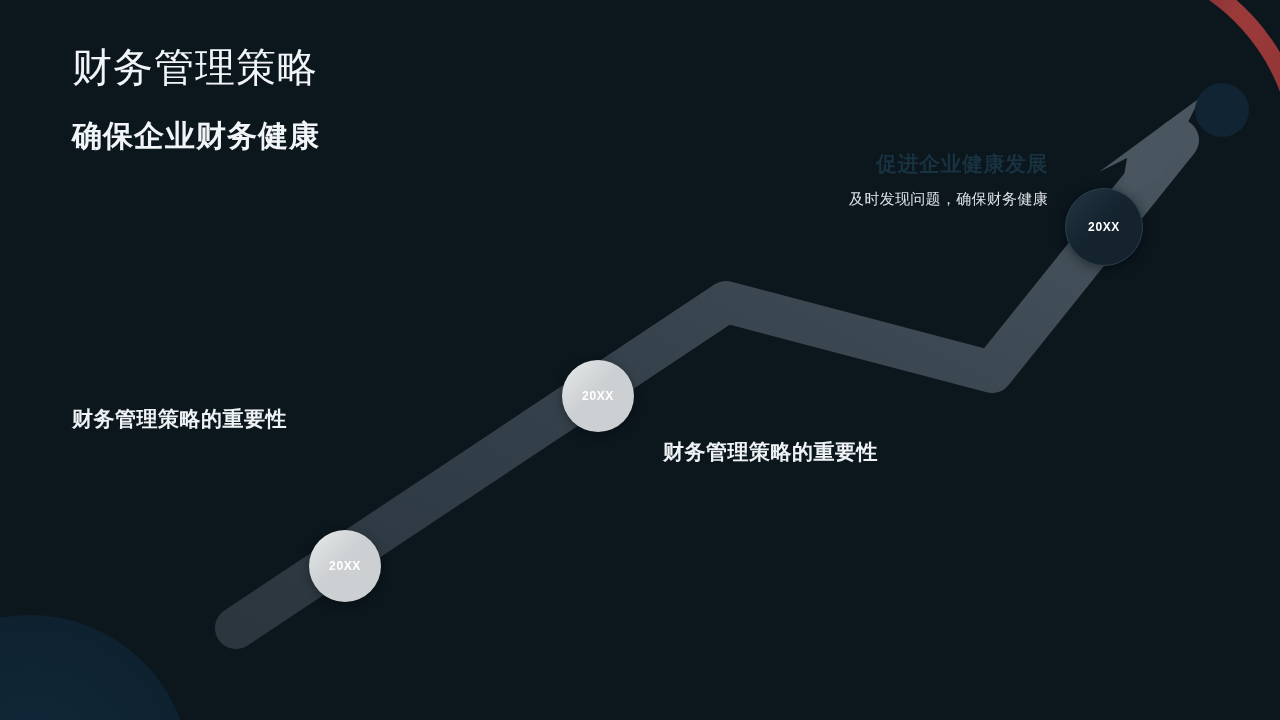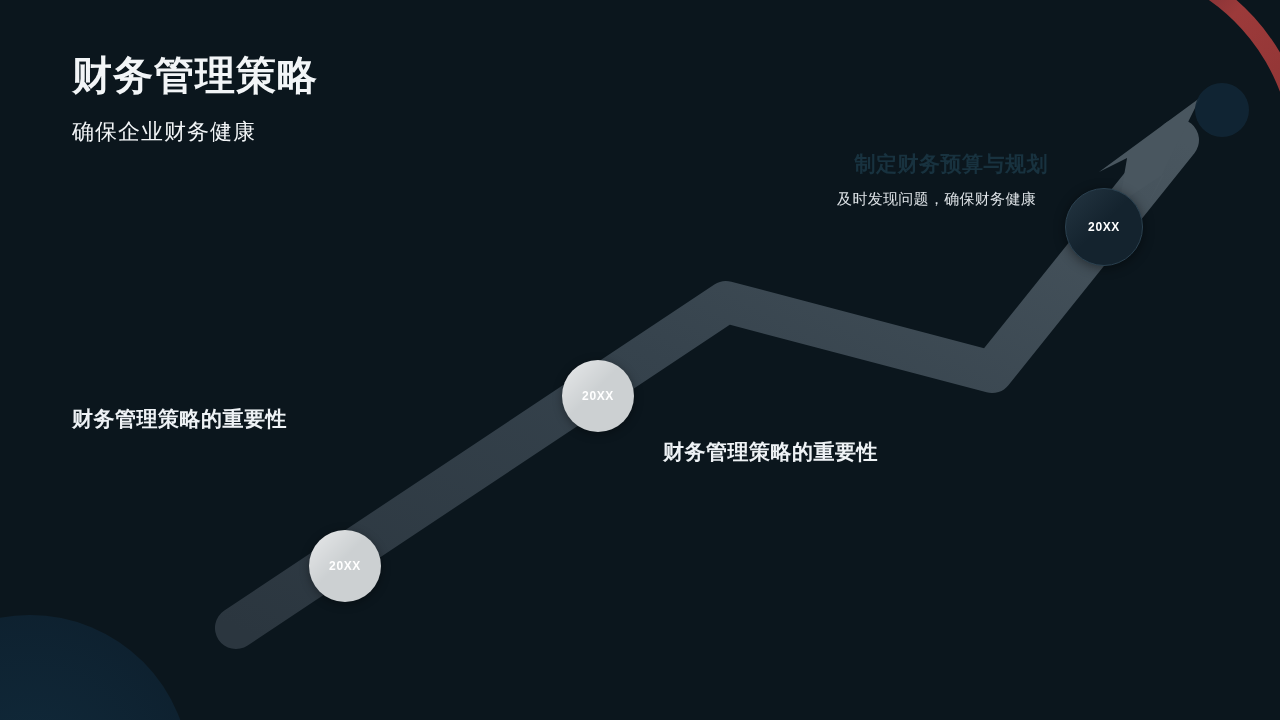--- a/index.html
+++ b/index.html
@@ -23,34 +23,34 @@
     inset: 0;
     width: 1280px;
     height: 720px;
     pointer-events: none;
   }
 
   
   .slide-title {
     position: absolute;
     left: 72px;
-    top: 52px;
+    top: 44px;
     font-size: 40px;
-    font-weight: bold;
+    font-weight: normal;
     color: #f2f5f7;
     letter-spacing: 1px;
     line-height: 1.15;
     white-space: nowrap;
   }
   .slide-subtitle {
     position: absolute;
     left: 72px;
     top: 119px;
-    font-size: 22px;
-    font-weight: normal;
+    font-size: 30px;
+    font-weight: bold;
     color: #f2f5f7;
     letter-spacing: 1px;
     line-height: 1.15;
     white-space: nowrap;
   }
 
   
   .item-block {
     position: absolute;
     white-space: nowrap;
@@ -65,21 +65,21 @@
   }
   .item-heading.muted {
     color: #18323f;
   }
   .item-desc {
     font-size: 15px;
     font-weight: normal;
     color: #dde2e6;
     letter-spacing: 0.3px;
     line-height: 1.3;
-    margin: 12px;
+    margin: 0;
   }
   .align-right { text-align: right; }
 
   #item-0 { left: 72px; top: 405px; }
   #item-1 { left: 663px; top: 438px; }
   #item-2 { left: 748px; top: 150px; width: 300px; }
 
   
   .marker {
     position: absolute;
@@ -148,21 +148,21 @@
 
   <div id="item-0" class="item-block">
     <p class="item-heading">财务管理策略的重要性</p>
   </div>
 
   <div id="item-1" class="item-block">
     <p class="item-heading">财务管理策略的重要性</p>
   </div>
 
   <div id="item-2" class="item-block align-right">
-    <p class="item-heading muted">制定财务预算与规划</p>
+    <p class="item-heading muted">促进企业健康发展</p>
     <p class="item-desc">及时发现问题，确保财务健康</p>
   </div>
 
   <div id="marker-0" class="marker light">20XX</div>
   <div id="marker-1" class="marker light">20XX</div>
   <div id="marker-2" class="marker dark">20XX</div>
 
 </div>
 
 </body></html>

